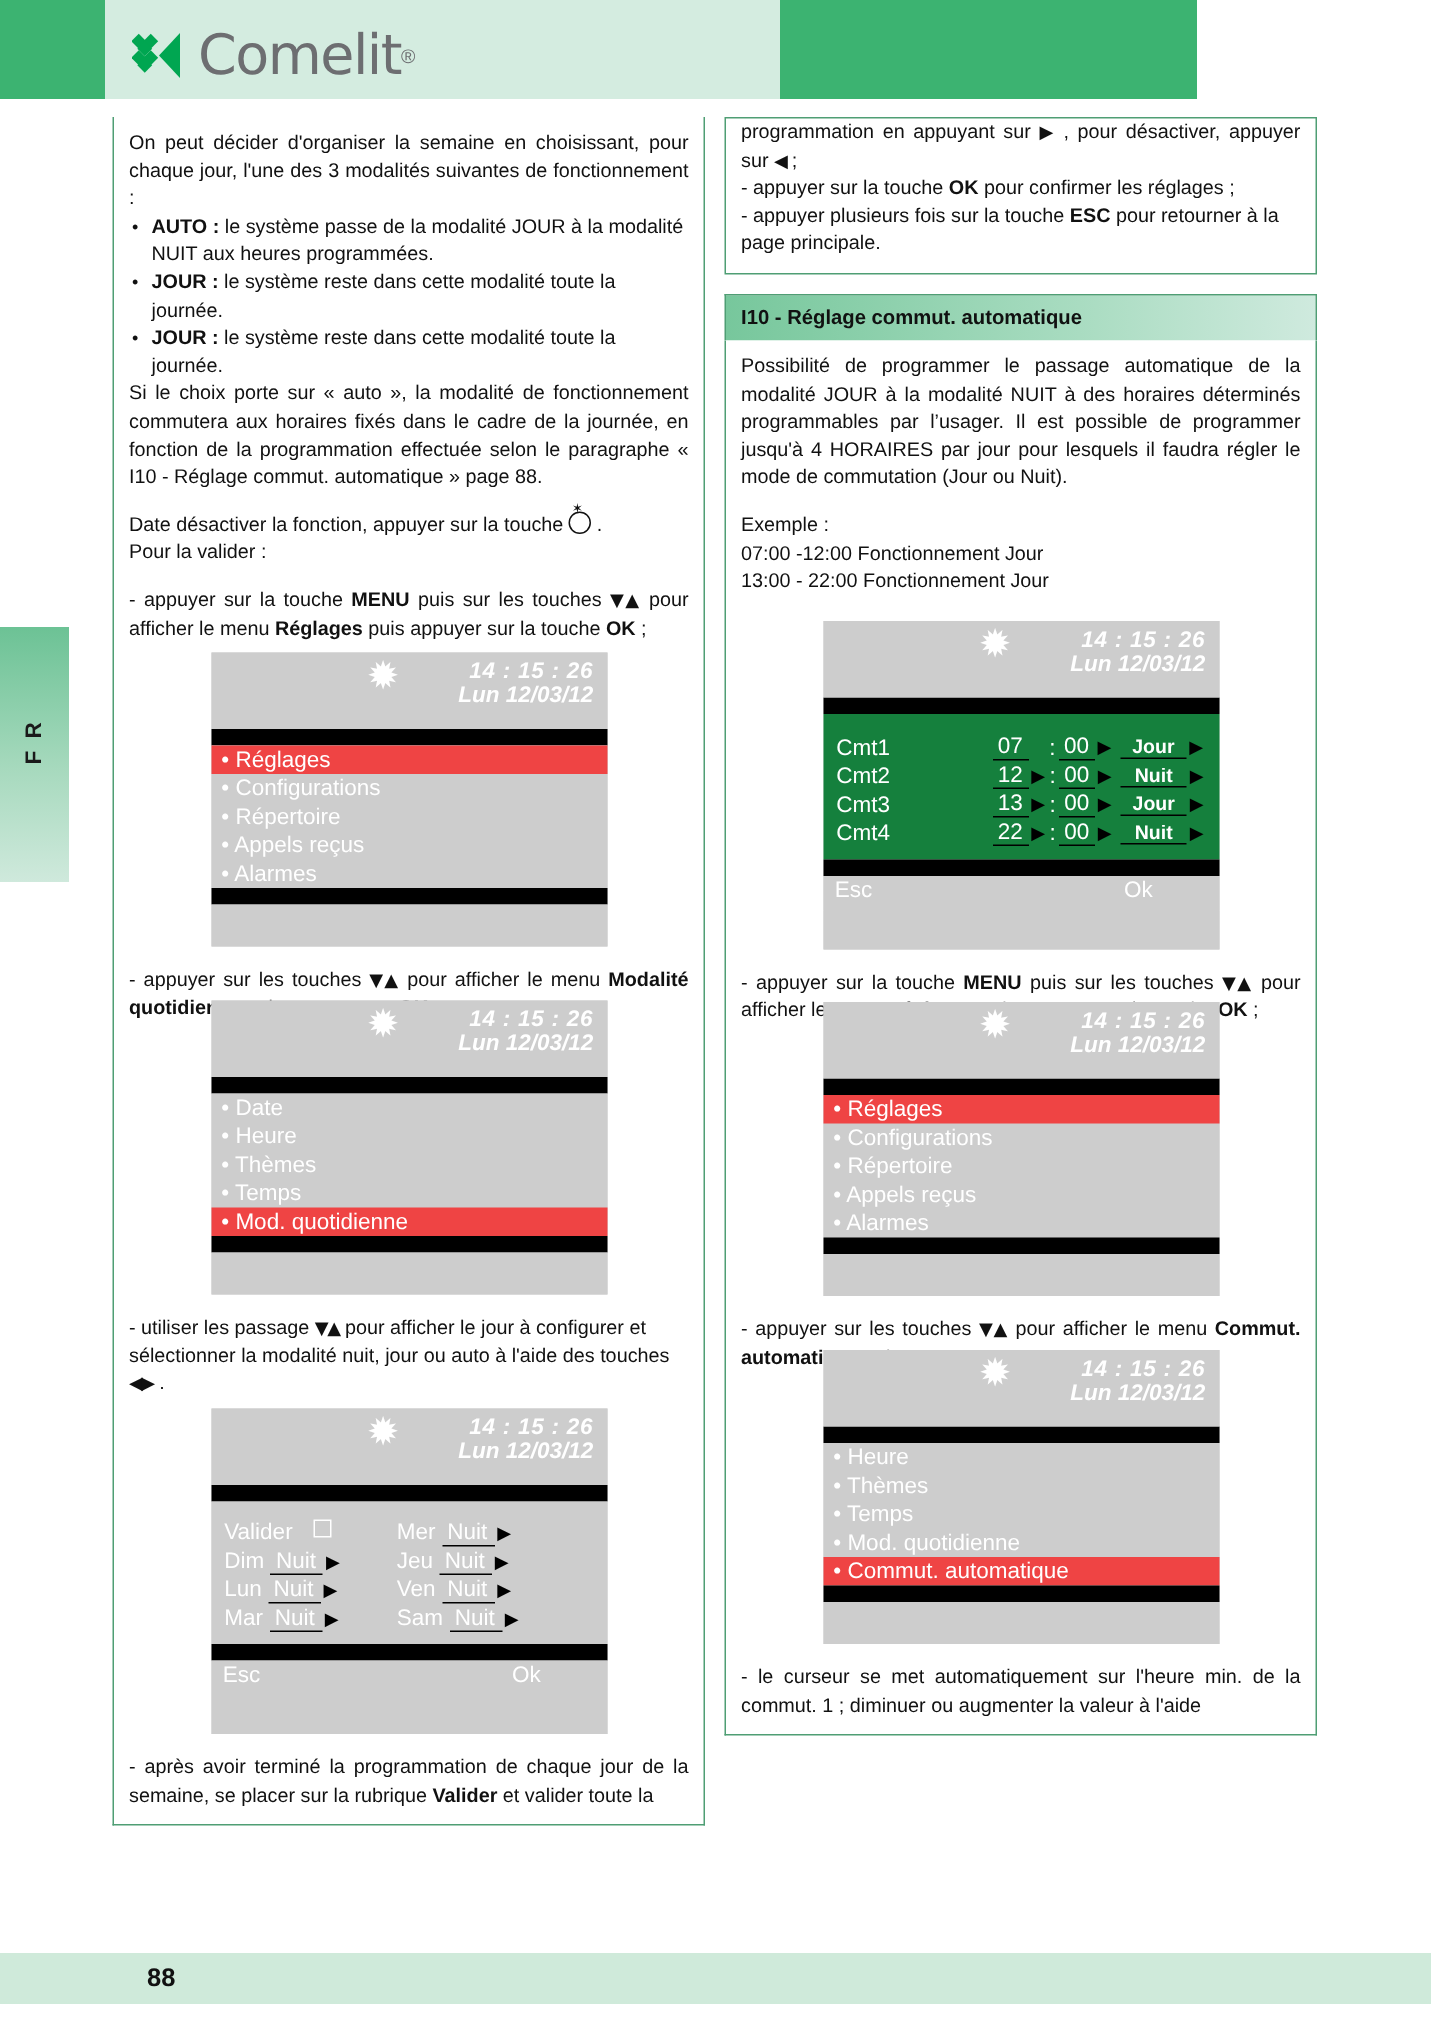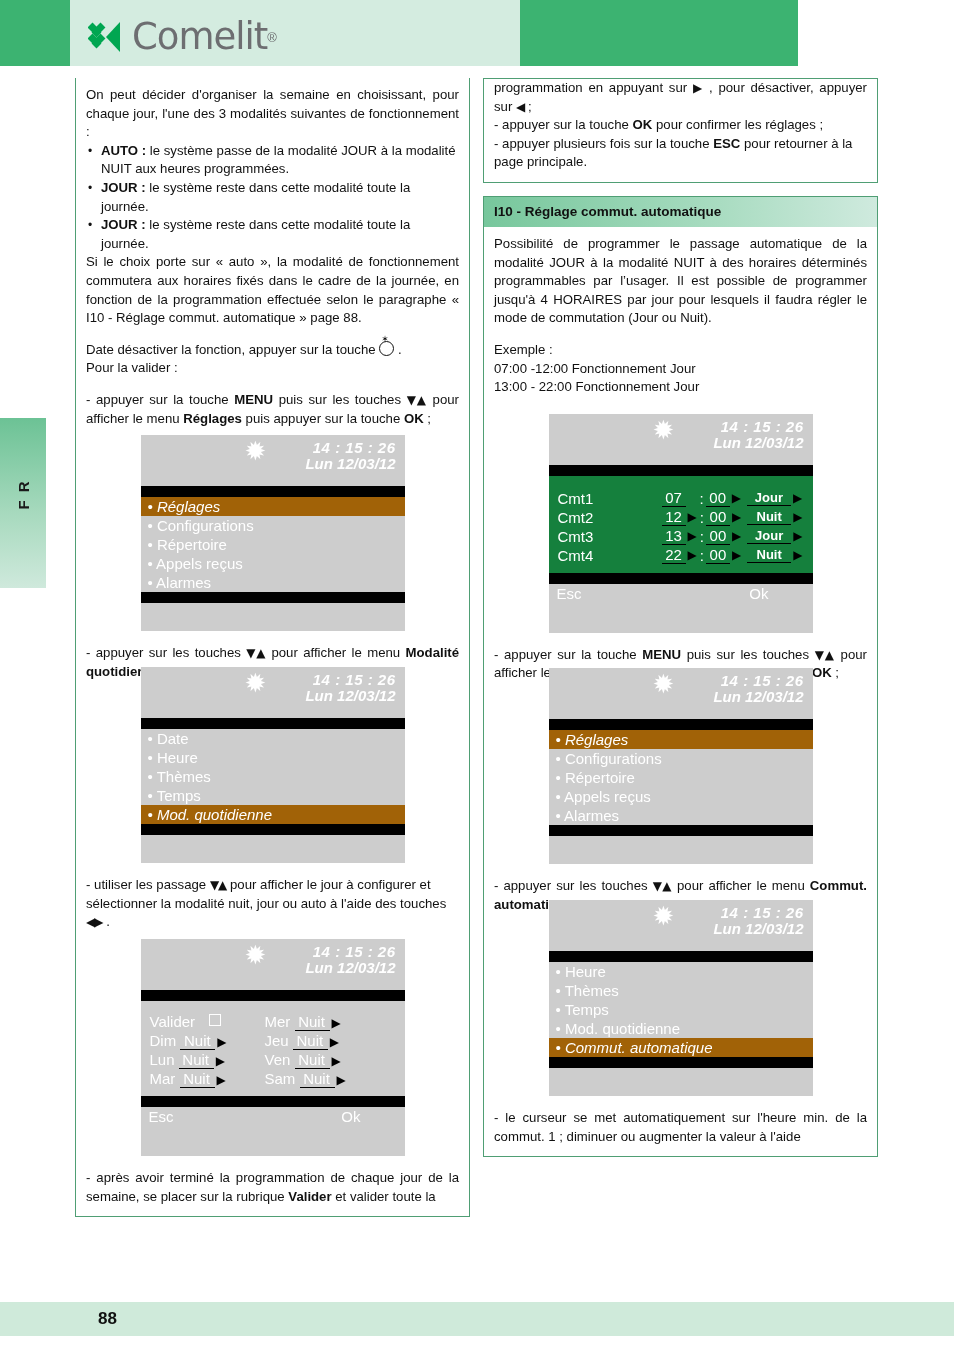--- a/index.html
+++ b/index.html
@@ -116,21 +116,21 @@
   }
   .scr-date{
     position:absolute;right:9px;top:20px;
     font-size:15px;font-weight:bold;font-style:italic;color:#ffffff;
   }
   .bar-black{height:11px;background:#000;}
   .scr-body{background:#cdcdcd;}
   .menu-row{
     height:19px;line-height:19px;font-size:15px;color:#ffffff;padding-left:7px;
   }
-  .menu-row.sel{background:#a16207;font-style:italic;}
+  .menu-row.sel{background:#ef4444;}
   .scr-foot{
     height:23px;background:#cdcdcd;position:relative;
   }
   .scr-foot .esc{position:absolute;left:8px;top:1px;font-size:15px;color:#fff;}
   .scr-foot .ok{position:absolute;right:44px;top:1px;font-size:15px;color:#fff;}
   .scr-pad{height:28px;background:#cdcdcd;}
 
   
   .grid2{
     padding:12px 0 8px 0;display:grid;grid-template-columns:124px 140px;

